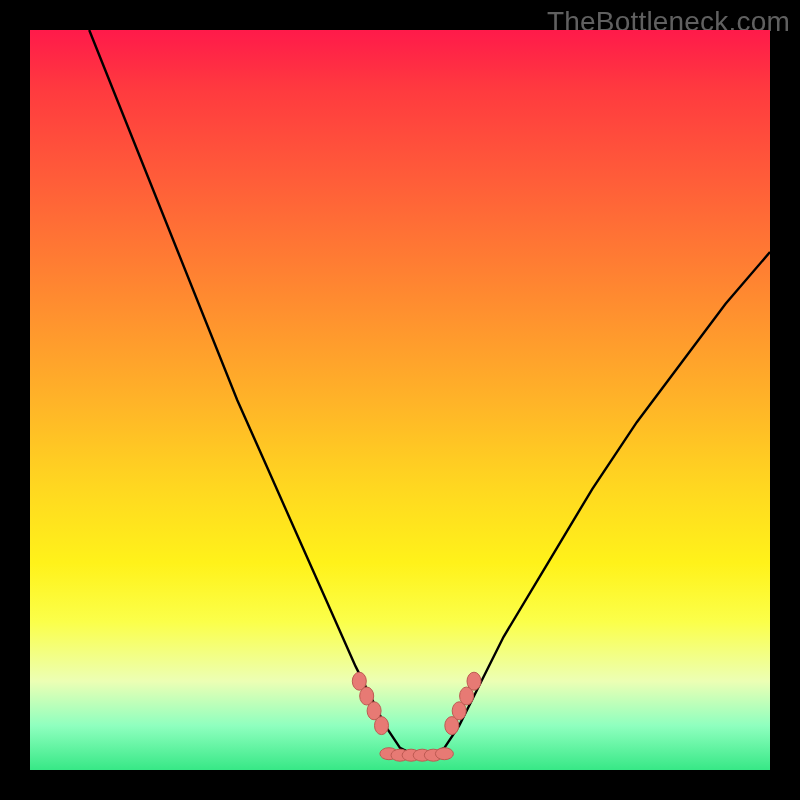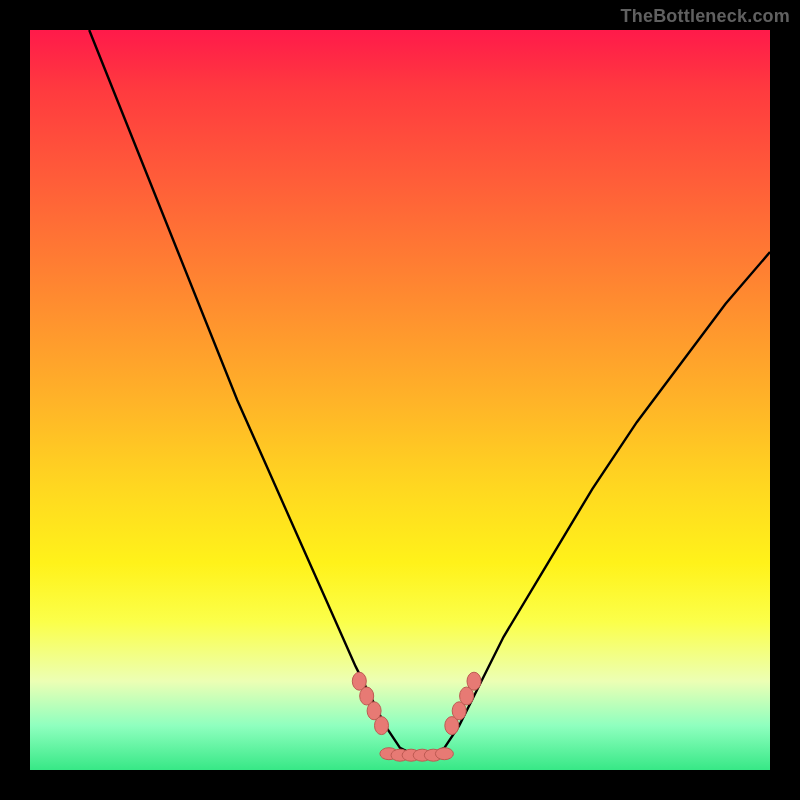--- a/index.html
+++ b/index.html
@@ -47,22 +47,22 @@
     top: 0;
     width: 740px;
     height: 740px;
     overflow: visible;
   }
   .watermark {
     position: absolute;
     top: 6px;
     right: 10px;
     color: #606060;
-    font-size: 18px;
-    font-weight: 700;
+    font-size: 28px;
+    font-weight: 400;
     letter-spacing: 0.2px;
     user-select: none;
   }
 </style>
 </head>
 <body>
 
 <div class="frame">
   <div class="watermark">TheBottleneck.com</div>
 

